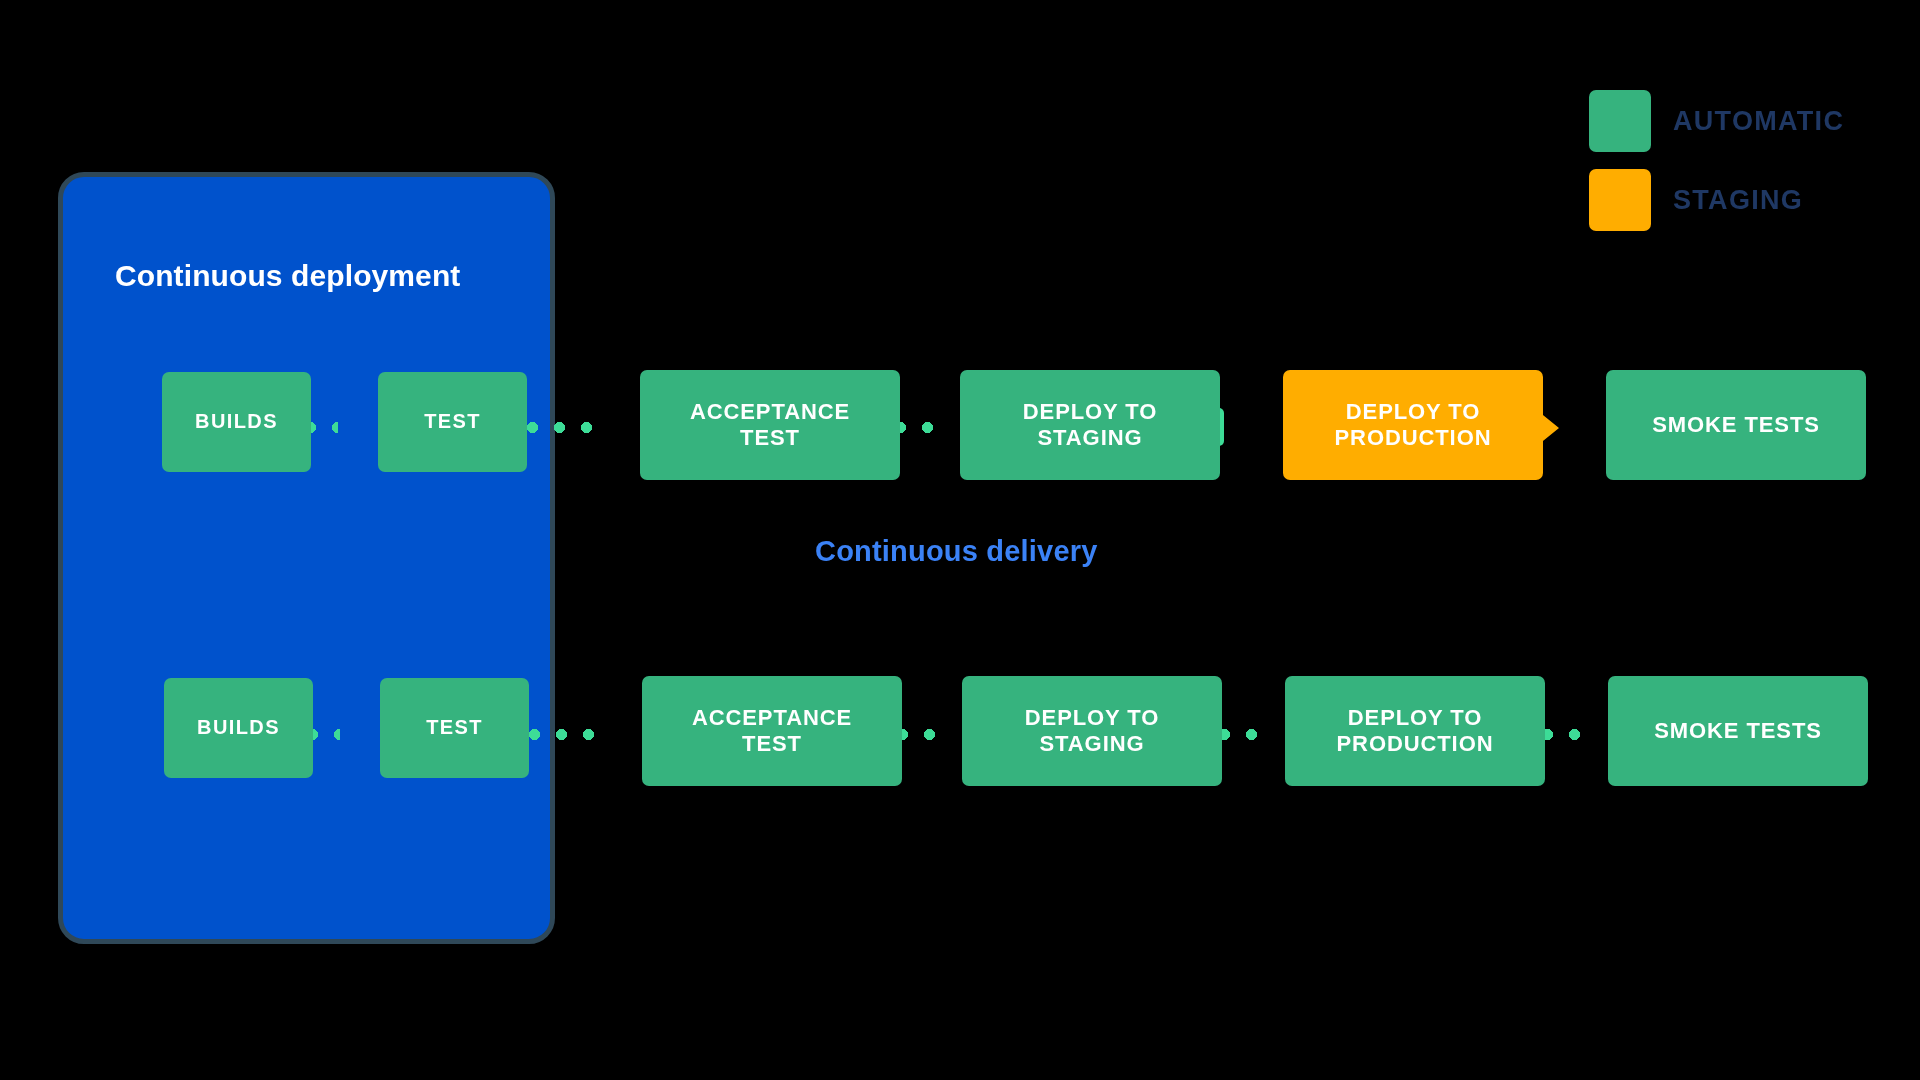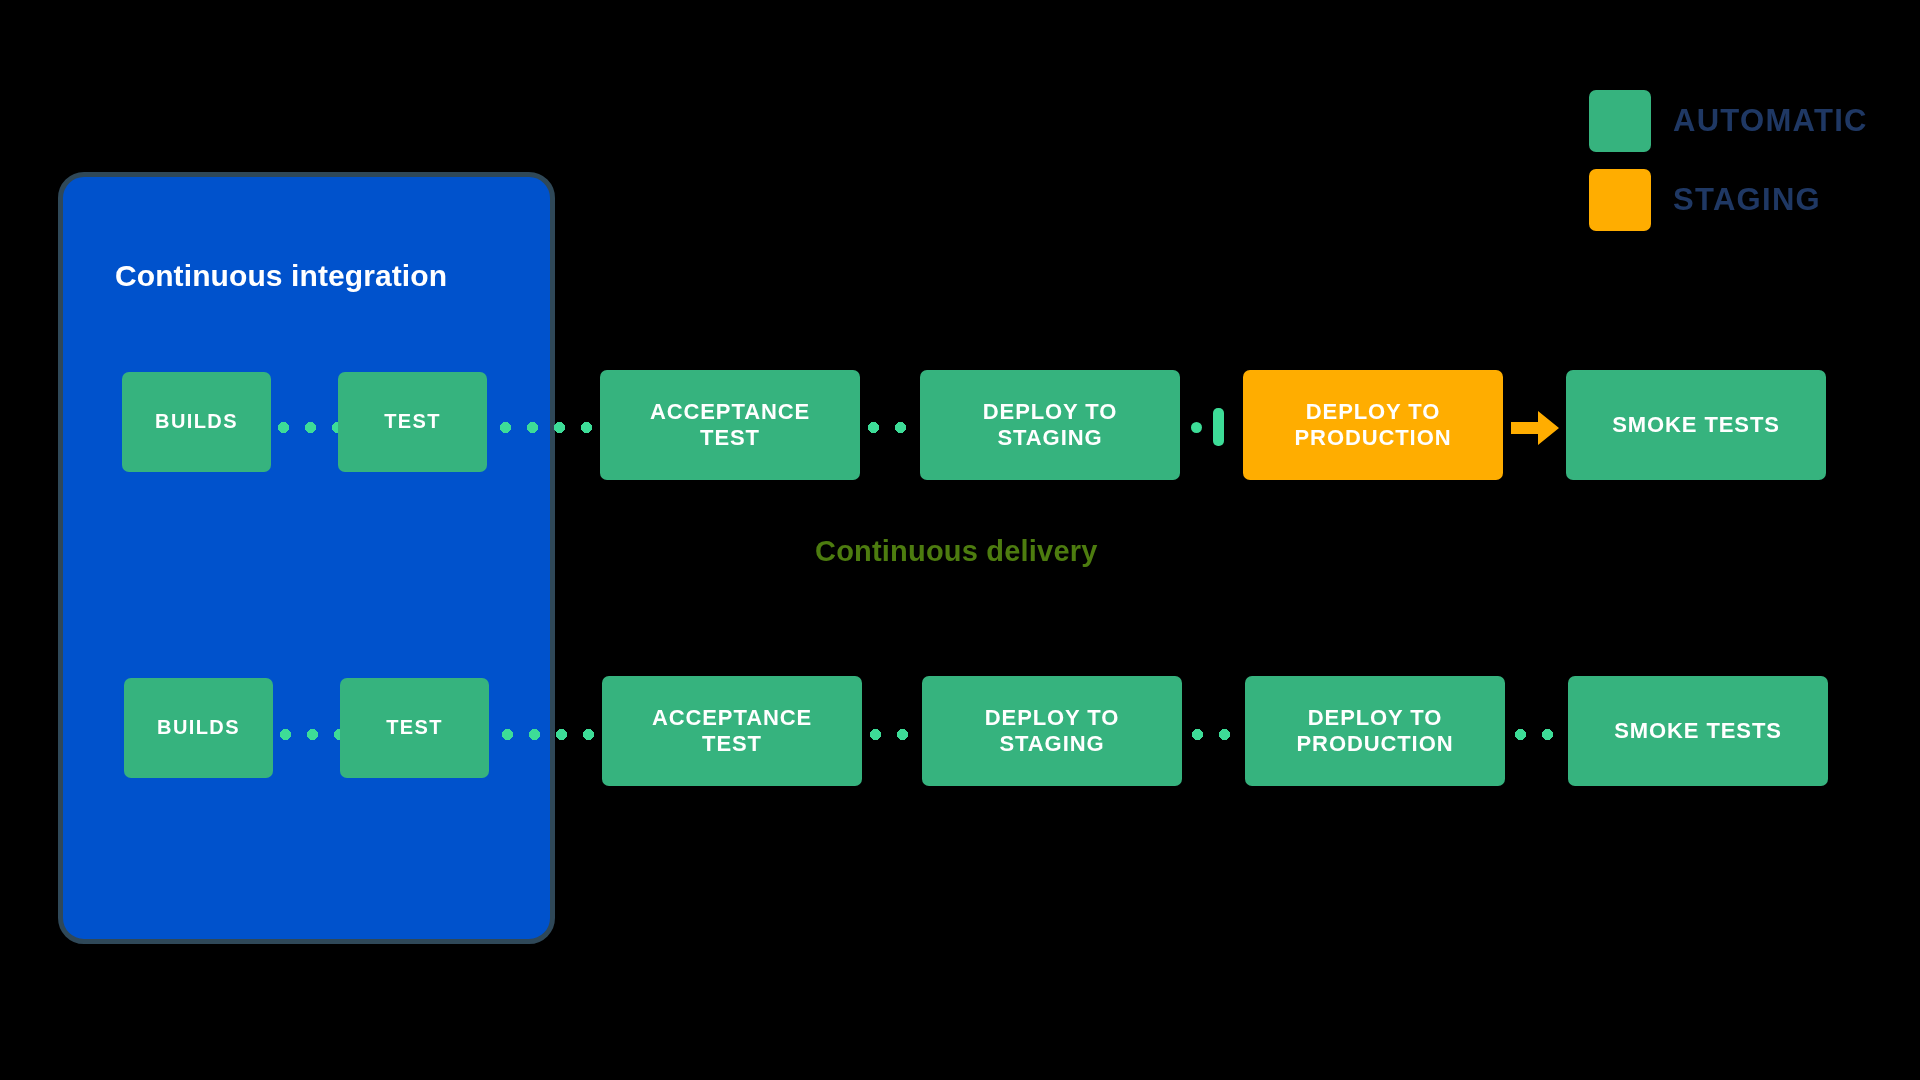--- a/index.html
+++ b/index.html
@@ -55,20 +55,21 @@
     align-items: center;
     justify-content: center;
     text-align: center;
     border-radius: 7px;
     color: #ffffff;
     font-weight: 700;
     letter-spacing: 0.9px;
     line-height: 1.18;
     padding: 4px 10px;
     z-index: 4;
+    margin-left: 40px;
   }
   .node.green { background: #36b37e; }
   .node.orange { background: #ffad00; }
 
   
   .node.small {
     width: 149px;
     height: 100px;
     font-size: 20px;
     letter-spacing: 1.4px;
@@ -111,21 +112,21 @@
   .arrow {
     position: absolute;
     z-index: 3;
     width: 48px;
     height: 34px;
   }
 
   
   .flow-caption {
     position: absolute;
-    color: #4d7c0f;
+    color: #3b82f6;
     font-size: 29px;
     font-weight: 700;
     letter-spacing: 0.2px;
     white-space: nowrap;
     z-index: 2;
   }
 
   
   .legend {
     position: absolute;
@@ -143,33 +144,33 @@
     width: 62px;
     height: 62px;
     border-radius: 7px;
     flex: 0 0 auto;
   }
   .legend-swatch.green { background: #36b37e; }
   .legend-swatch.orange { background: #ffad00; }
   .legend-label {
     margin-left: 22px;
     color: #1f3864;
-    font-size: 31px;
+    font-size: 27px;
     font-weight: 700;
     letter-spacing: 1.3px;
     white-space: nowrap;
   }
 </style>
 </head>
 <body>
 
 <div id="canvas">
 
   <div class="ci-panel">
-    <div class="ci-panel-title">Continuous integration</div>
+    <div class="ci-panel-title">Continuous deployment</div>
   </div>
 
   <div class="dots" style="left:278px; top:422px; width:60px;"></div>
 
   <div class="dots" style="left:500px; top:422px; width:100px;"></div>
 
   <div class="dots" style="left:868px; top:422px; width:76px;"></div>
 
   <div class="gap-dot" style="left:1191px; top:422px;"></div>
   <div class="gap-bar" style="left:1213px; top:408px;"></div>

